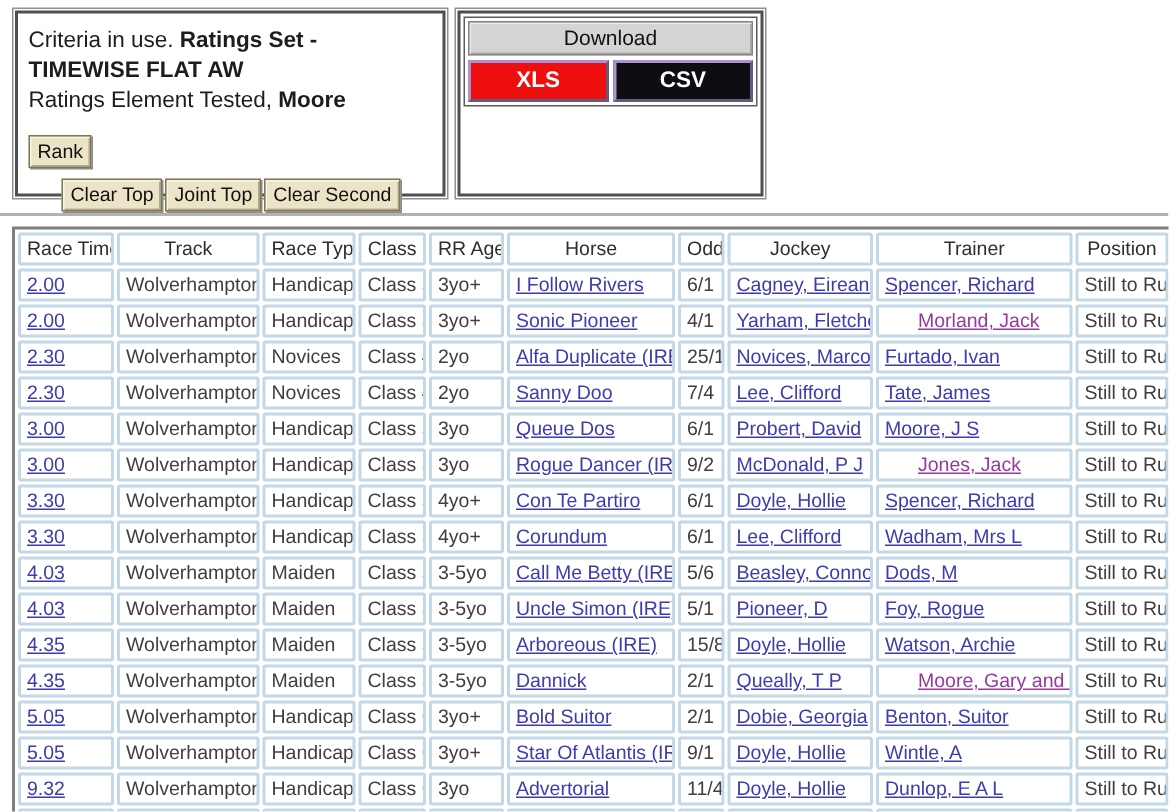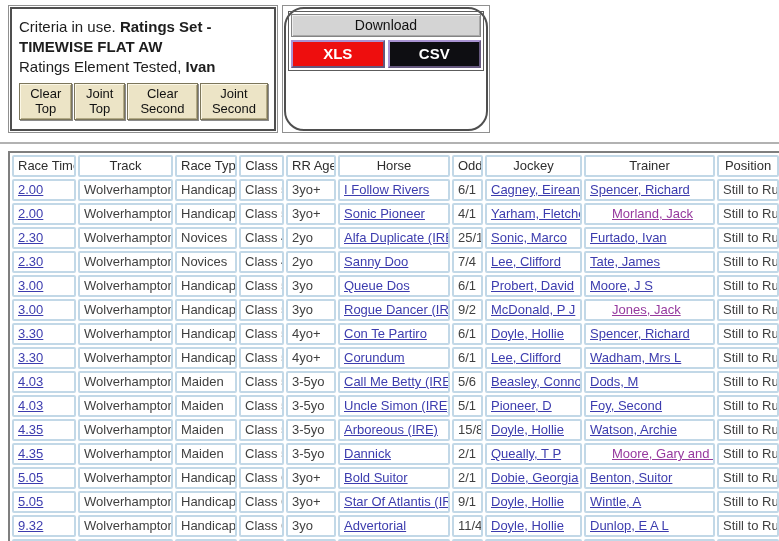--- a/index.html
+++ b/index.html
@@ -12,37 +12,37 @@
   :root{
     --link:#3c3cae; --visited:#96399e; --cellborder:#c2d8e7;
     --btnbg:#ece4c6; --xls:#ee0e0e; --csv:#0e0e12;
   }
 
   
   .header-row { display:flex; align-items:flex-start; margin:5px 0 0 8px; gap:4px; }
   .dbl { border:1px solid #909090; padding:1px; background:#fff; }
   .dbl-inner { border:2px solid #4f4f4f; height:100%; }
 
-  .criteria-box { width:270px; height:128px; }
+  .criteria-box { width:291px; height:128px; }
   .criteria-inner { padding:8px 6px 6px 7px; }
   .criteria-text { font-size:15px; line-height:1.32; color:#1d1d1d; }
   .criteria-text b { font-weight:bold; }
 
   .btn {
     display:inline-block; background:var(--btnbg); color:#111;
     border:1px solid #7c765b; font-size:13px; padding:2px 5px 3px 5px;
     box-shadow: inset 1px 1px 0 #fbf7e6, inset -1px -1px 0 #b3aa85, 1px 1px 0 #8b8b8b;
     cursor:pointer; font-family:inherit;
   }
   .rank-row { margin-top:14px; }
   .btns-row { margin-top:7px; display:flex; gap:2px;justify-content:center; }
 
   
   .download-box { width:208px; height:128px; }
-  .download-inner { padding:2px;border-radius:20px; }
+  .download-inner { padding:2px; }
   .dl-table { border:1px solid #5c5c5c; padding:2px; }
   .dl-title {
     background:#d4d4d4; border:1px solid #848484; text-align:center;
     font-size:14px; color:#111; padding:2px 0 3px 0;
     box-shadow: inset 1px 1px 0 #eee, inset -1px -1px 0 #a9a9a9;
   }
   .dl-btn-row { display:flex; gap:3px; margin-top:3px; }
   .dl-btn {
     flex:1; text-align:center; color:#fff; font-weight:bold; font-size:15px;
     padding:3px 0 4px 0; border:2px outset #a993d2; cursor:pointer;
@@ -71,27 +71,29 @@
 </style>
 </head>
 <body>
 
 <div class="header-row">
 
   <div class="dbl criteria-box">
     <div class="dbl-inner criteria-inner">
       <div class="criteria-text">
         <span>Criteria in use. </span><b>Ratings Set - TIMEWISE FLAT AW</b><br>
-        <span>Ratings Element Tested, </span><b>Ivan</b>
+        <span>Ratings Element Tested, </span><b>Moore</b>
+      </div>
+      <div class="rank-row">
+        <button class="btn">Rank</button>
       </div>
       <div class="btns-row" id="sel-btns">
           <button class="btn">Clear Top</button>
           <button class="btn">Joint Top</button>
           <button class="btn">Clear Second</button>
-          <button class="btn">Joint Second</button>
         </div>
     </div>
   </div>
 
   <div class="dbl download-box">
     <div class="dbl-inner download-inner">
       <div class="dl-table">
         <div class="dl-title">Download</div>
         <div class="dl-btn-row">
           <a href="#" class="dl-btn dl-xls">XLS</a>
@@ -158,21 +160,21 @@
         <td>Still to Run</td>
       </tr>
       <tr>
         <td><a href="#" class="lnk">2.30</a></td>
         <td>Wolverhampton</td>
         <td>Novices</td>
         <td>Class 4</td>
         <td>2yo</td>
         <td><a href="#" class="lnk">Alfa Duplicate (IRE)</a></td>
         <td>25/1</td>
-        <td><a href="#" class="lnk">Sonic, Marco</a></td>
+        <td><a href="#" class="lnk">Novices, Marco</a></td>
         <td><a href="#" class="lnk">Furtado, Ivan</a></td>
         <td>Still to Run</td>
       </tr>
       <tr>
         <td><a href="#" class="lnk">2.30</a></td>
         <td>Wolverhampton</td>
         <td>Novices</td>
         <td>Class 4</td>
         <td>2yo</td>
         <td><a href="#" class="lnk">Sanny Doo</a></td>
@@ -243,21 +245,21 @@
       </tr>
       <tr>
         <td><a href="#" class="lnk">4.03</a></td>
         <td>Wolverhampton</td>
         <td>Maiden</td>
         <td>Class 5</td>
         <td>3-5yo</td>
         <td><a href="#" class="lnk">Uncle Simon (IRE)</a></td>
         <td>5/1</td>
         <td><a href="#" class="lnk">Pioneer, D</a></td>
-        <td><a href="#" class="lnk">Foy, Second</a></td>
+        <td><a href="#" class="lnk">Foy, Rogue</a></td>
         <td>Still to Run</td>
       </tr>
       <tr>
         <td><a href="#" class="lnk">4.35</a></td>
         <td>Wolverhampton</td>
         <td>Maiden</td>
         <td>Class 5</td>
         <td>3-5yo</td>
         <td><a href="#" class="lnk">Arboreous (IRE)</a></td>
         <td>15/8</td>

